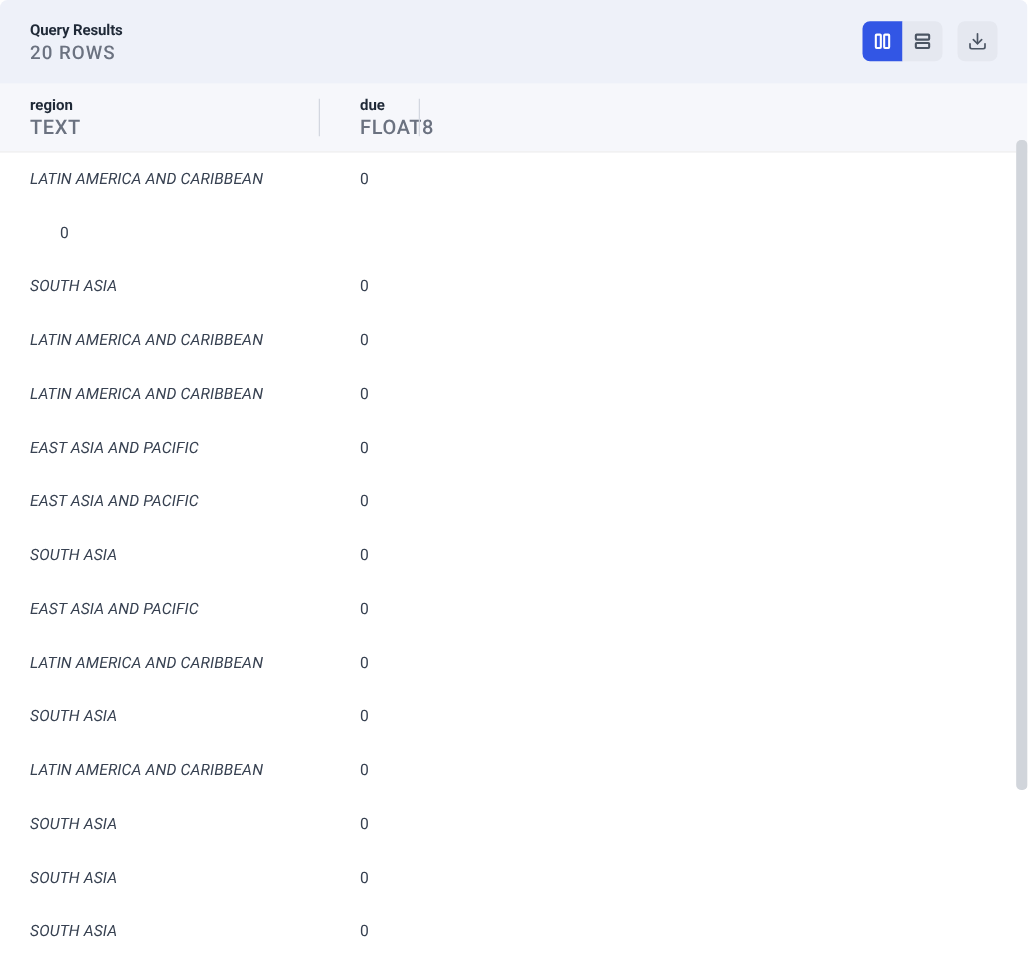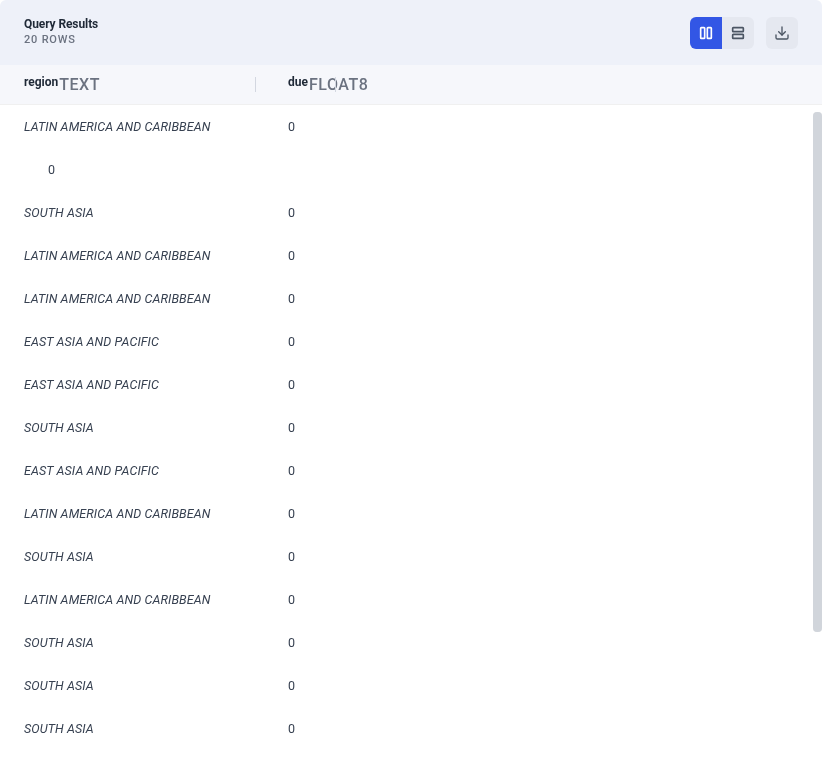--- a/index.html
+++ b/index.html
@@ -29,21 +29,21 @@
       flex-direction: column;
       gap: 2px;
     }
     .header-title {
       font-size: 12px;
       font-weight: 700;
       color: #1f2937;
       letter-spacing: -0.1px;
     }
     .header-subtitle {
-      font-size: 11px;
+      font-size: 15px;
       font-weight: 500;
       color: #6b7280;
       letter-spacing: 0.8px;
     }
     .header-actions {
       display: flex;
       gap: 12px;
       align-items: center;
     }
     .btn-group {
@@ -77,21 +77,21 @@
       stroke: #4b5563;
     }
     .table-header-row {
       background: #f6f7fb;
       padding: 10px 24px 10px 24px;
       display: flex;
       border-bottom: 1px solid #f0f0f0;
     }
     .col-header {
       display: flex;
-      flex-direction: row;
+      flex-direction: column;
       gap: 1px;
       position: relative;
     }
     .col-header-region {
       width: 240px;
       flex-shrink: 0;
     }
     .col-header-due {
       width: 80px;
       flex-shrink: 0;

